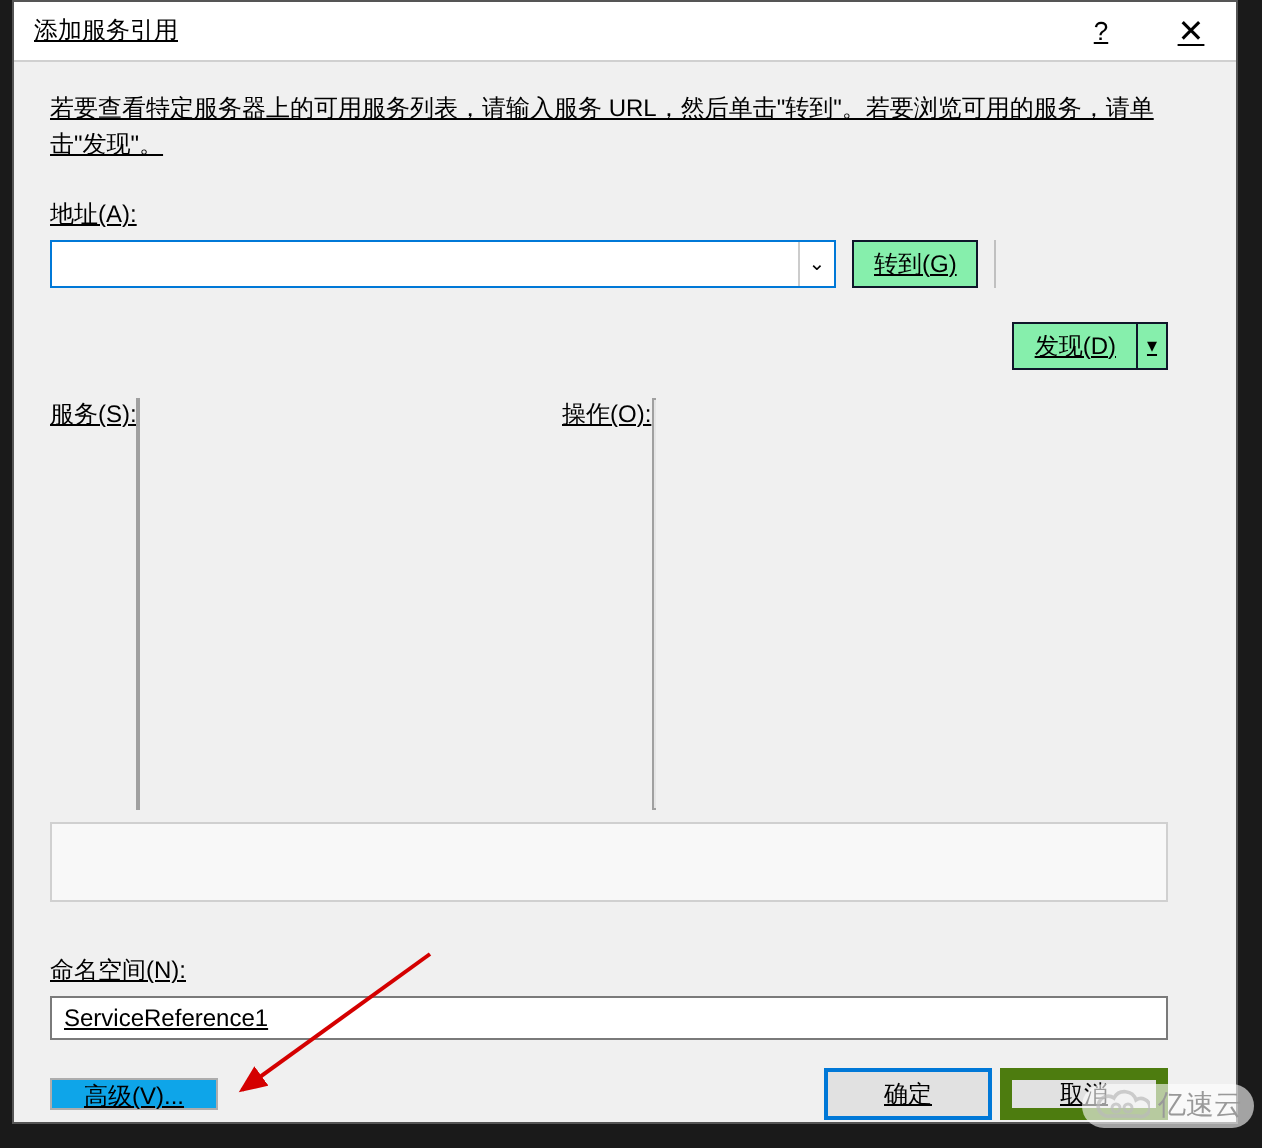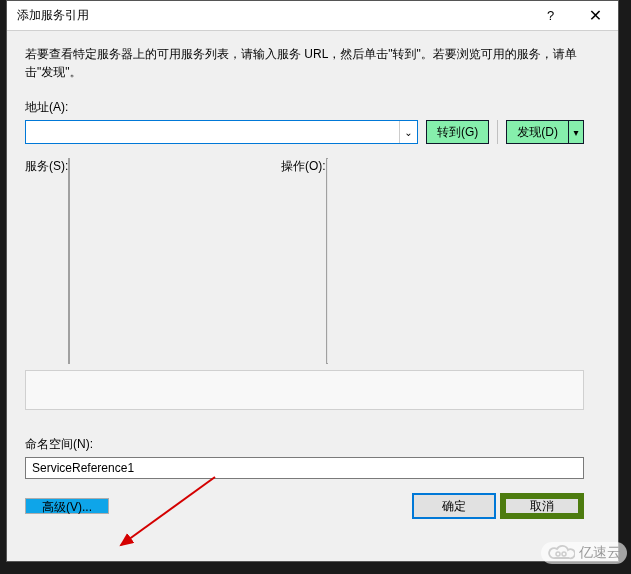--- a/index.html
+++ b/index.html
@@ -19,20 +19,21 @@
     .dialog {
       position: absolute;
       left: 6px;
       top: 0;
       width: 613px;
       height: 562px;
       background: #f0f0f0;
       border: 1px solid #555;
       display: flex;
       flex-direction: column;
+      text-decoration: underline;
     }
     .titlebar {
       height: 30px;
       background: #fff;
       display: flex;
       align-items: center;
       padding: 0 0 0 10px;
       border-bottom: 1px solid #d0d0d0;
     }
     .titlebar-title {
@@ -122,20 +123,21 @@
       min-width: 60px;
     }
     .sep {
       width: 1px;
       background: #c0c0c0;
       height: 24px;
     }
     .btn-discover-group {
       display: flex;
       height: 24px;
+      margin-top: 41px;
     }
     .btn-discover {
       min-width: 60px;
       border-right: 0;
     }
     .btn-discover-dd {
       width: 16px;
       padding: 0;
       font-size: 10px;
     }

